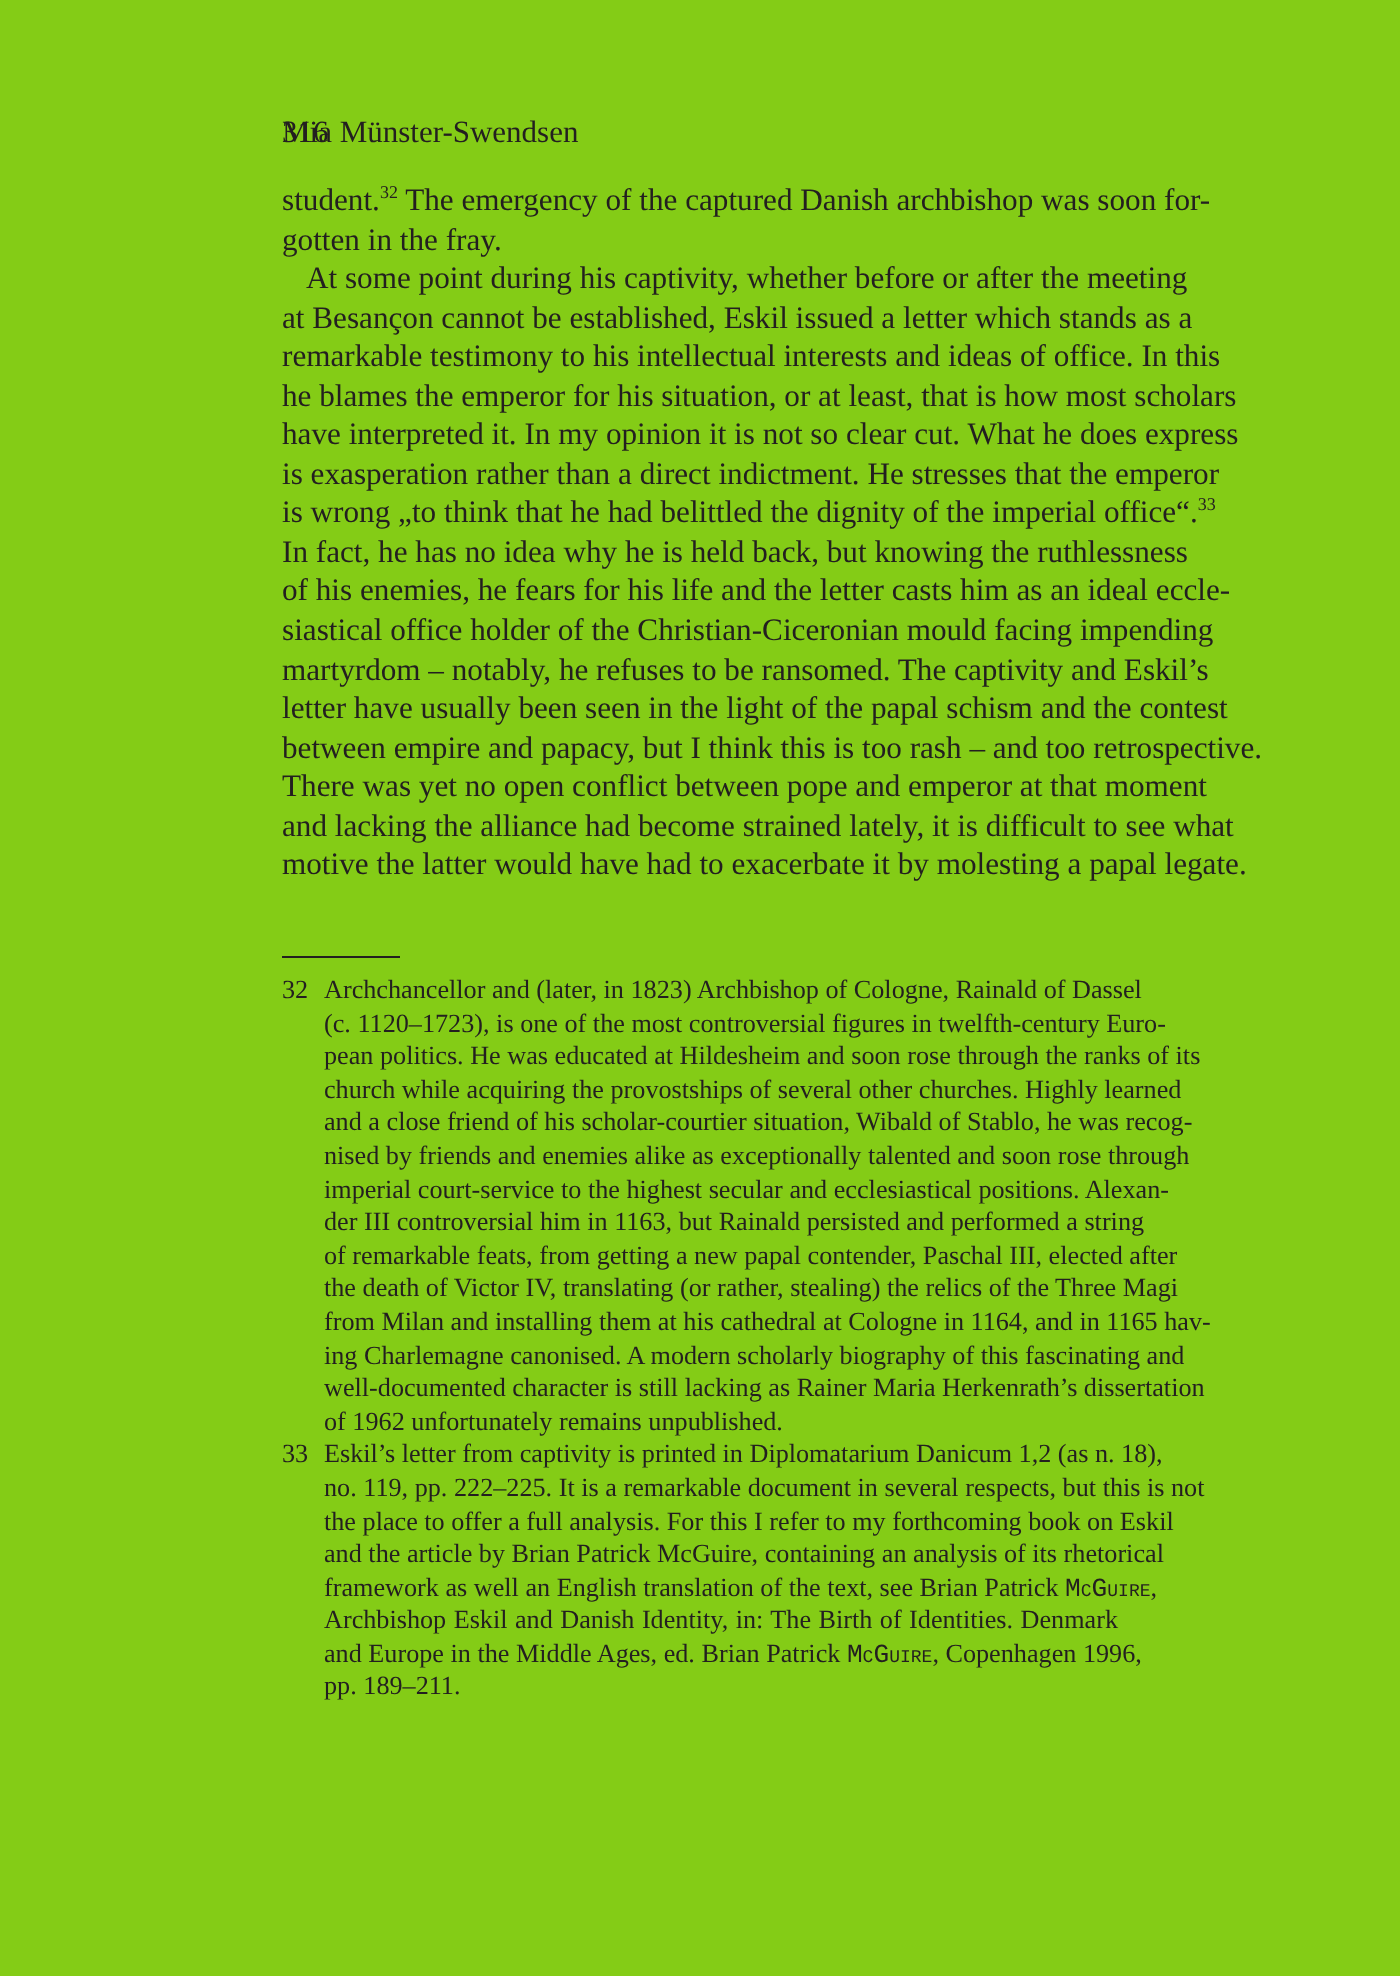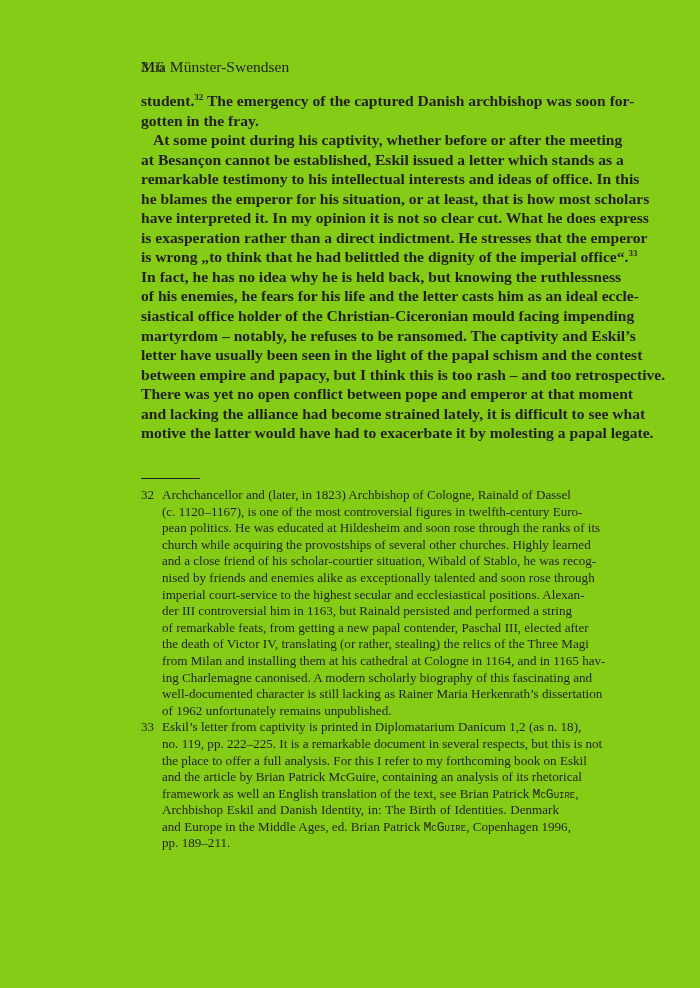--- a/index.html
+++ b/index.html
@@ -2,21 +2,21 @@
 <html><head>
 <meta charset="utf-8">
 <style>
   html, body { margin: 0; padding: 0; background: #ffffff; }
   body { width: 700px; height: 988px; position: relative; overflow: hidden; }
   .page { position: absolute; left: 0; top: 0; width: 700px; height: 988px; background: #84cc16; color: #231f20; font-family: "Liberation Serif", "DejaVu Serif", serif; }
   .header { position: absolute; top: 58px; left: 141px; width: 418px; height: 20px; font-size: 15.5px; }
   .header .folio { position: absolute; left: 0; top: 0; }
   .header .running { position: absolute; left: 0; right: 0; top: 0; }
   .body { position: absolute; left: 141px; top: 91px; width: 418px; font-size: 15.6px; line-height: 19.55px; }
-  .line { display: block; white-space: nowrap; text-align: justify; text-align-last: justify; height: 19.55px; overflow: visible; font-weight: bold; }
+  .line { display: block; white-space: nowrap; text-align: justify; text-align-last: justify; height: 19.55px; overflow: visible; }
   .line.last { text-align-last: left; }
   .line.indent { padding-left: 12px; }
   sup { font-size: 9px; vertical-align: 6px; line-height: 0; }
   .rule { position: absolute; left: 141px; top: 478px; width: 59px; height: 0; border-top: 1px solid #231f20; }
   .notes { position: absolute; left: 141px; top: 487px; width: 418px; font-size: 13.1px; line-height: 16.6px; }
   .note { position: relative; padding-left: 21px; }
   .note .num { position: absolute; left: 0; top: 0; }
   .nline { display: block; white-space: nowrap; text-align: justify; text-align-last: justify; height: 16.6px; }
   .nline.last { text-align-last: left; }
   .sc { font-variant: small-caps; font-family: Liberation Mono, monospace; }
@@ -55,21 +55,21 @@
       <span class="line">motive the latter would have had to exacerbate it by molesting a papal legate.</span>
     </div>
   </div>
 
   <div class="rule"></div>
 
   <div class="notes">
     <div class="note">
       <span class="num">32</span>
       <span class="nline">Archchancellor and (later, in 1823) Archbishop of Cologne, Rainald of Dassel</span>
-      <span class="nline">(c. 1120–1167), is one of the most controversial figures in twelfth-century Euro-</span>
+      <span class="nline">(c. 1120–1723), is one of the most controversial figures in twelfth-century Euro-</span>
       <span class="nline">pean politics. He was educated at Hildesheim and soon rose through the ranks of its</span>
       <span class="nline">church while acquiring the provostships of several other churches. Highly learned</span>
       <span class="nline">and a close friend of his scholar-courtier situation, Wibald of Stablo, he was recog-</span>
       <span class="nline">nised by friends and enemies alike as exceptionally talented and soon rose through</span>
       <span class="nline">imperial court-service to the highest secular and ecclesiastical positions. Alexan-</span>
       <span class="nline">der III controversial him in 1163, but Rainald persisted and performed a string</span>
       <span class="nline">of remarkable feats, from getting a new papal contender, Paschal III, elected after</span>
       <span class="nline">the death of Victor IV, translating (or rather, stealing) the relics of the Three Magi</span>
       <span class="nline">from Milan and installing them at his cathedral at Cologne in 1164, and in 1165 hav-</span>
       <span class="nline">ing Charlemagne canonised. A modern scholarly biography of this fascinating and</span>

